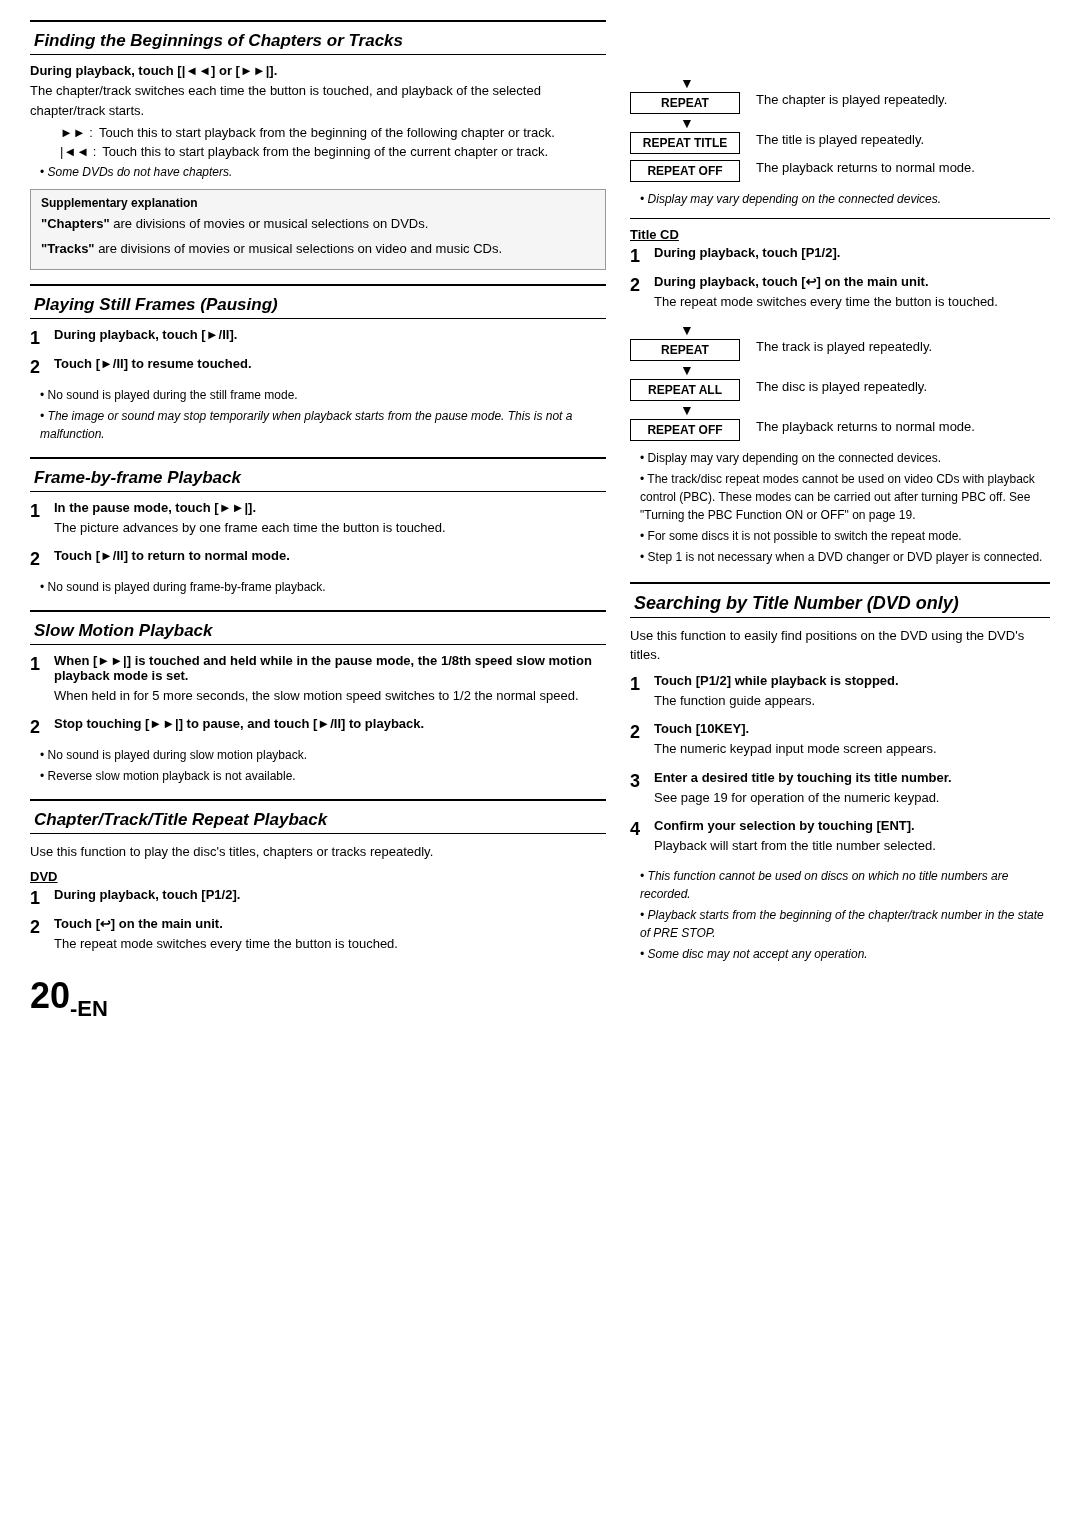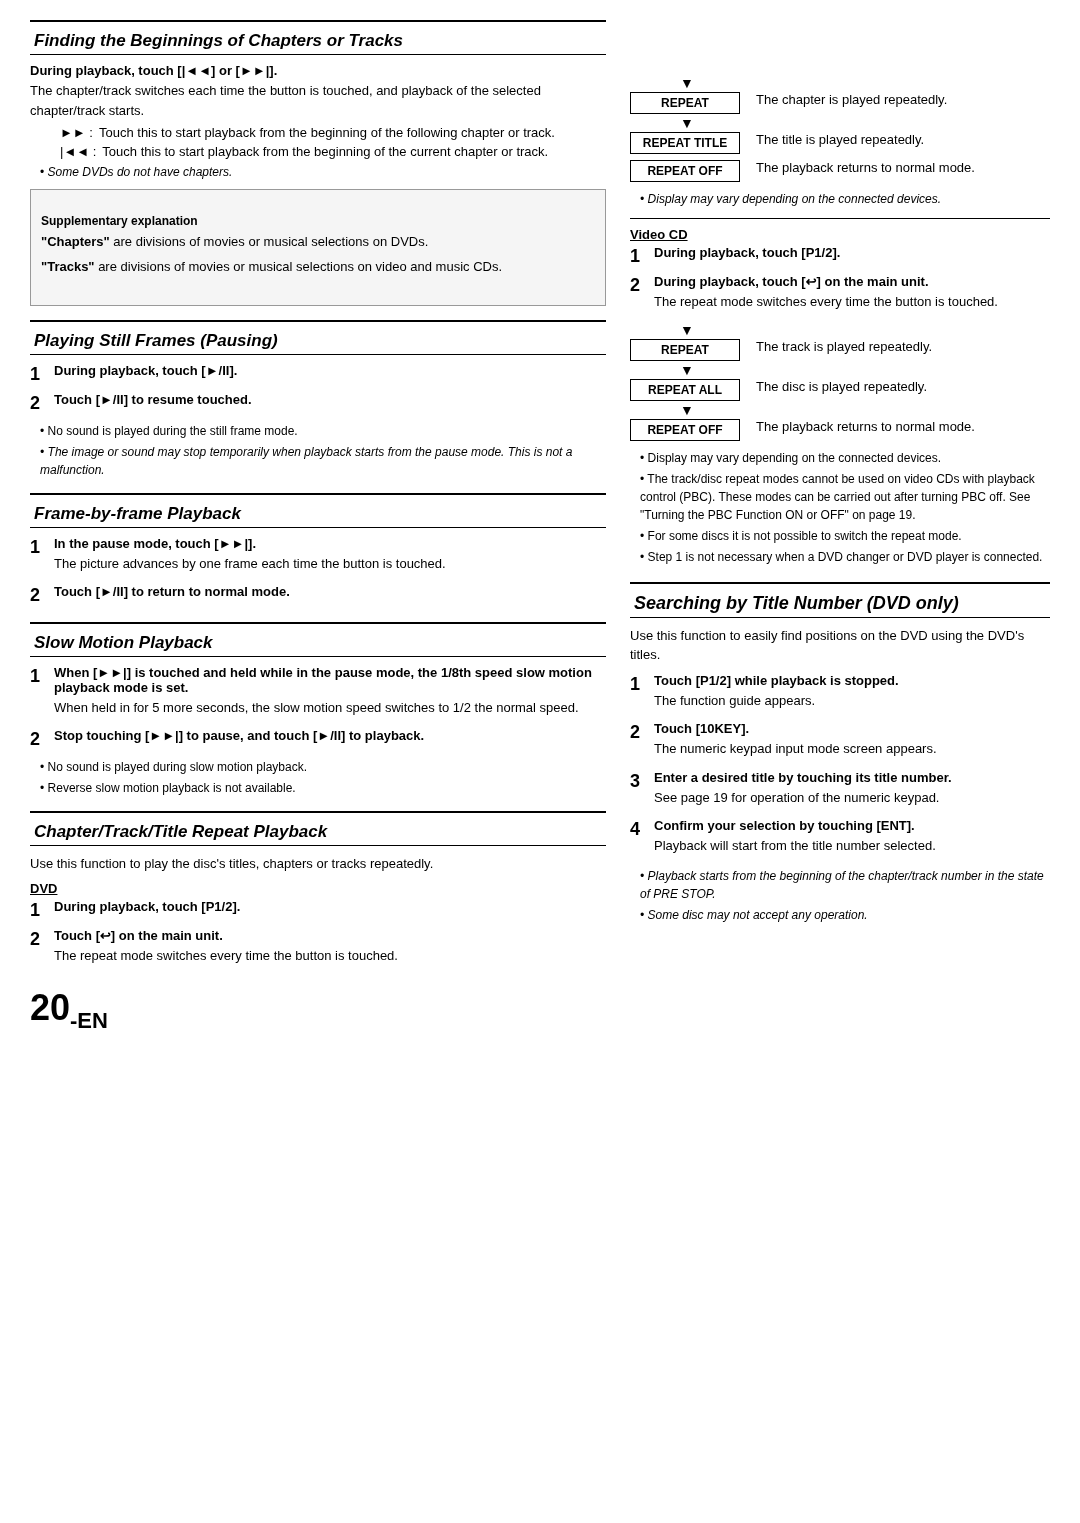--- a/index.html
+++ b/index.html
@@ -82,21 +82,21 @@
       margin-bottom: 4px;
       margin-left: 30px;
     }
     .arrow-symbol {
       font-size: 13px;
       min-width: 30px;
     }
     .sup-box {
       border: 1px solid #999;
       background: #f5f5f5;
-      padding: 24px 10px;
+      padding: 6px 10px;
       margin: 8px 0 8px 0;
       font-size: 12px;
     }
     .sup-box-title {
       font-weight: bold;
       margin-bottom: 4px;
     }
     
     .repeat-diagram {
       display: flex;
@@ -190,20 +190,21 @@
           <div class="bold-label">In the pause mode, touch [►►|].</div>
           <p>The picture advances by one frame each time the button is touched.</p>
         </div>
       </div>
       <div class="step">
         <span class="step-num">2</span>
         <div class="step-content">
           <div class="bold-label">Touch [►/II] to return to normal mode.</div>
         </div>
       </div>
+      <div class="bullet">No sound is played during frame-by-frame playback.</div>
     </div>
 
     <div class="section">
       <div class="section-title">Slow Motion Playback</div>
       <div class="step">
         <span class="step-num">1</span>
         <div class="step-content">
           <div class="bold-label">When [►►|] is touched and held while in the pause mode, the 1/8th speed slow motion playback mode is set.</div>
           <p>When held in for 5 more seconds, the slow motion speed switches to 1/2 the normal speed.</p>
         </div>
@@ -261,21 +262,21 @@
         </div>
         <div class="repeat-box-row" style="margin-top:4px;">
           <div class="repeat-box">REPEAT OFF</div>
           <span class="repeat-desc">The playback returns to normal mode.</span>
         </div>
       </div>
       <div class="bullet bullet-italic">Display may vary depending on the connected devices.</div>
     </div>
 
     <div style="margin-top: 10px; border-top: 1px solid #000; padding-top: 8px;">
-      <div class="bold-label" style="text-decoration:underline;">Video CD</div>
+      <div class="bold-label" style="text-decoration:underline;">Title CD</div>
 
       <div class="step">
         <span class="step-num">1</span>
         <div class="step-content">
           <div class="bold-label">During playback, touch [P1/2].</div>
         </div>
       </div>
 
       <div class="step">
         <span class="step-num">2</span>
@@ -338,18 +339,19 @@
       </div>
 
       <div class="step">
         <span class="step-num">4</span>
         <div class="step-content">
           <div class="bold-label">Confirm your selection by touching [ENT].</div>
           <p>Playback will start from the title number selected.</p>
         </div>
       </div>
 
+      <div class="bullet bullet-italic">This function cannot be used on discs on which no title numbers are recorded.</div>
       <div class="bullet bullet-italic">Playback starts from the beginning of the chapter/track number in the state of PRE STOP.</div>
       <div class="bullet bullet-italic">Some disc may not accept any operation.</div>
     </div>
 
   </div>
 </div>
 
 </body></html>

